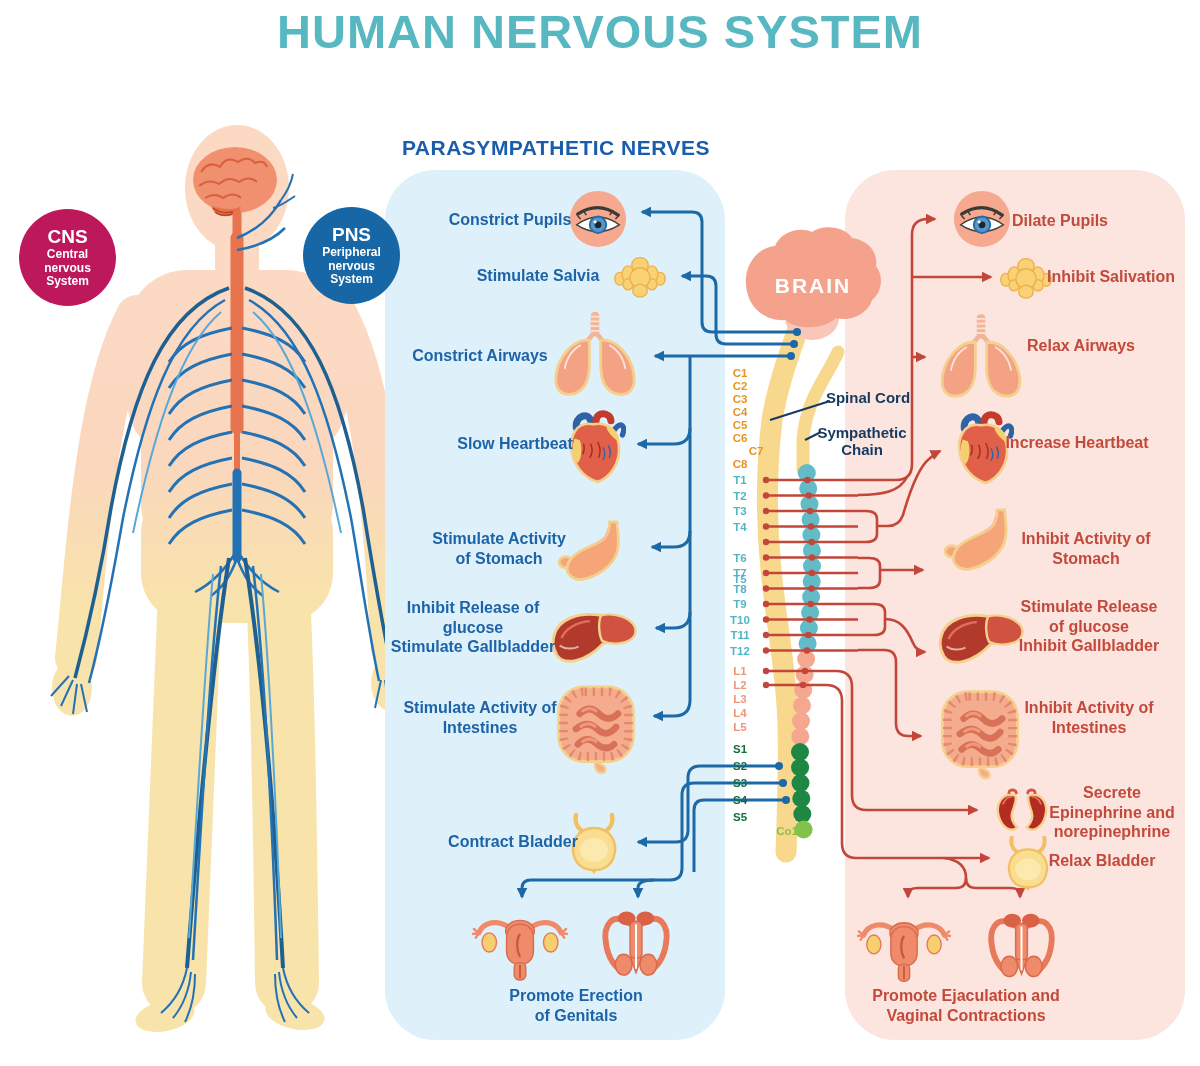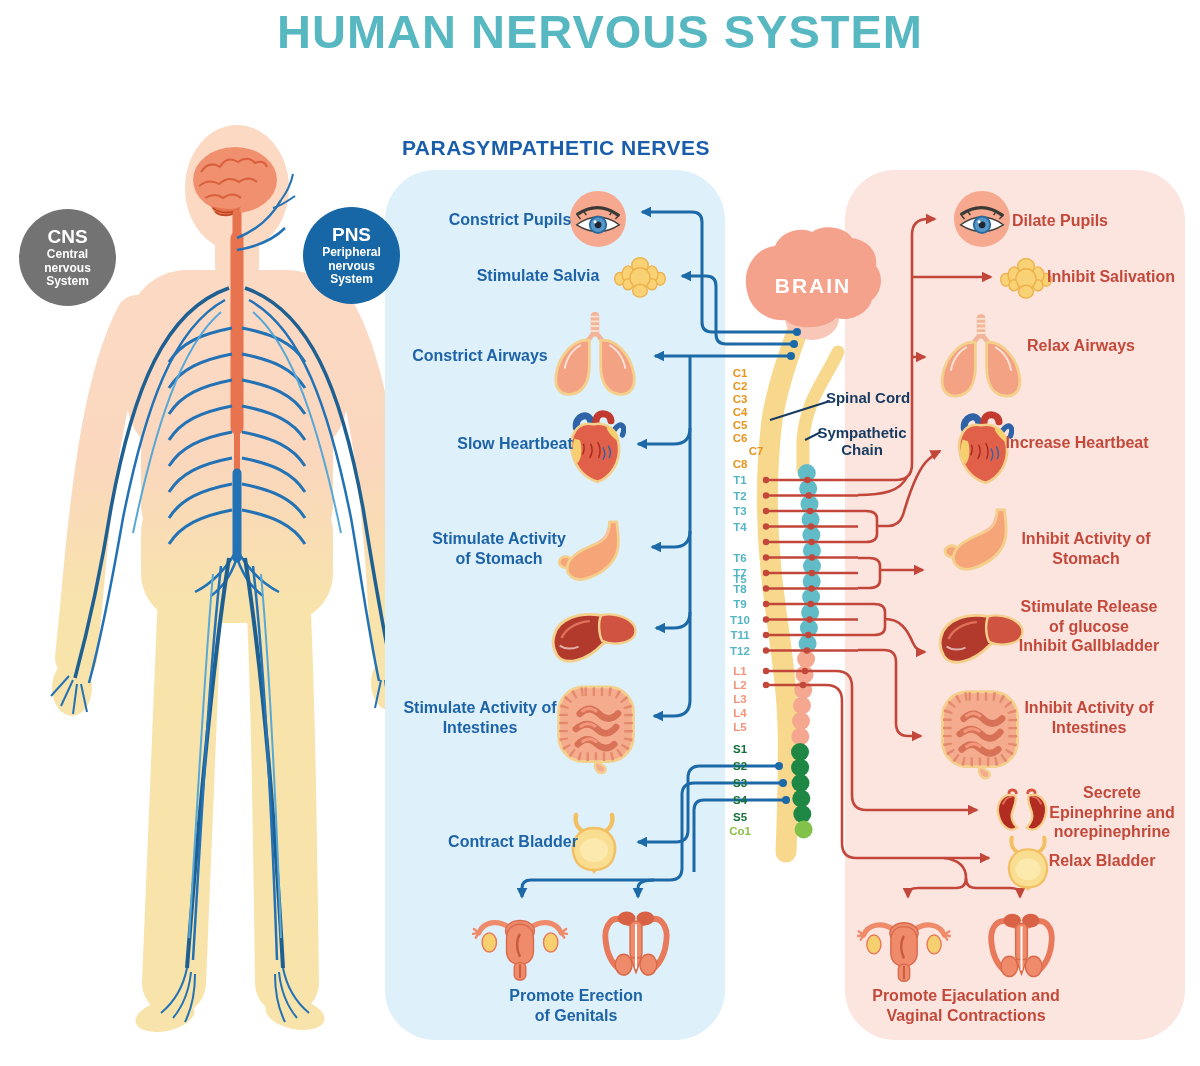--- a/index.html
+++ b/index.html
@@ -9,21 +9,21 @@
          font-size:47px;font-weight:bold;color:#58b8c2;letter-spacing:1px;z-index:9}
   .panel{position:absolute;top:170px;width:340px;height:870px;border-radius:50px;z-index:2}
   #para-panel{left:385px;background:#def0f9}
   #symp-panel{left:845px;background:#fce4df}
   .hdr{position:absolute;top:136px;transform:translateX(-50%);font-size:21px;font-weight:bold;
        letter-spacing:.5px;white-space:nowrap;z-index:7}
   #para-hdr{left:556px;color:#1a5dab}
   #symp-hdr{left:1012px;color:#d2453a}
   .bubble{position:absolute;width:97px;height:97px;border-radius:50%;color:#fff;z-index:8;
           display:flex;flex-direction:column;align-items:center;justify-content:center;text-align:center}
-  #cns{left:19px;top:209px;background:#737373}
+  #cns{left:19px;top:209px;background:#be185d}
   #pns{left:303px;top:207px;background:#1767a6}
   .bubble .abbr{font-size:19px;font-weight:bold;line-height:1.15}
   .bubble .nm{font-size:12px;font-weight:bold;line-height:1.12;white-space:pre-line}
   .lbl{position:absolute;transform:translate(-50%,-50%);text-align:center;white-space:pre-line;
        font-weight:bold;font-size:16px;line-height:1.22;z-index:7}
   .lbl.para{color:#1d63a8}
   .lbl.symp{color:#c3493b}
   .icon{position:absolute;z-index:6}
   #conn{position:absolute;left:0;top:0;z-index:5;pointer-events:none}
   #bodyfig{position:absolute;left:15px;top:88px;z-index:1}
@@ -372,21 +372,21 @@
       <span style="top: 671px; color: rgb(242, 148, 124);">L1</span>
       <span style="top: 685px; color: rgb(242, 148, 124);">L2</span>
       <span style="top: 699px; color: rgb(242, 148, 124);">L3</span>
       <span style="top: 713px; color: rgb(242, 148, 124);">L4</span>
       <span style="top: 727px; color: rgb(242, 148, 124);">L5</span>
       <span style="top: 749px; color: rgb(21, 111, 57);">S1</span>
       <span style="top: 766px; color: rgb(21, 111, 57);">S2</span>
       <span style="top: 783px; color: rgb(21, 111, 57);">S3</span>
       <span style="top: 800px; color: rgb(21, 111, 57);">S4</span>
       <span style="top: 817px; color: rgb(21, 111, 57);">S5</span>
-      <span style="top: 831px; color: rgb(140, 192, 69);">Co1</span>
+      <span style="top: 831px; color: rgb(140, 192, 69); margin-left: 47px;">Co1</span>
     </div>
 
   <div class="bubble" id="cns">
     <span class="abbr">CNS</span>
     <span class="nm">Central
 nervous
 System</span>
   </div>
   <div class="bubble" id="pns">
     <span class="abbr">PNS</span>
@@ -394,20 +394,23 @@
 nervous
 System</span>
   </div>
 
   <div class="lbl para" style="left:510px;top:220px;width:170px">Constrict Pupils</div>
   <div class="lbl para" style="left:538px;top:276px;width:170px">Stimulate Salvia</div>
   <div class="lbl para" style="left:480px;top:356px;width:180px">Constrict Airways</div>
   <div class="lbl para" style="left:515px;top:444px;width:180px">Slow Heartbeat</div>
   <div class="lbl para" style="left:499px;top:549px;width:185px">Stimulate Activity
 of Stomach</div>
+  <div class="lbl para" style="left:473px;top:627px;width:220px">Inhibit Release of
+glucose
+Stimulate Gallbladder</div>
   <div class="lbl para" style="left:480px;top:718px;width:205px">Stimulate Activity of
 Intestines</div>
   <div class="lbl para" style="left:513px;top:842px;width:170px">Contract Bladder</div>
   <div class="lbl para" style="left:576px;top:1006px;width:235px">Promote Erection
 of Genitals</div>
 
   <div class="lbl symp" style="left:1060px;top:221px;width:160px">Dilate Pupils</div>
   <div class="lbl symp" style="left:1111px;top:277px;width:190px">Inhibit Salivation</div>
   <div class="lbl symp" style="left:1081px;top:346px;width:170px">Relax Airways</div>
   <div class="lbl symp" style="left:1077px;top:443px;width:205px">Increase Heartbeat</div>

